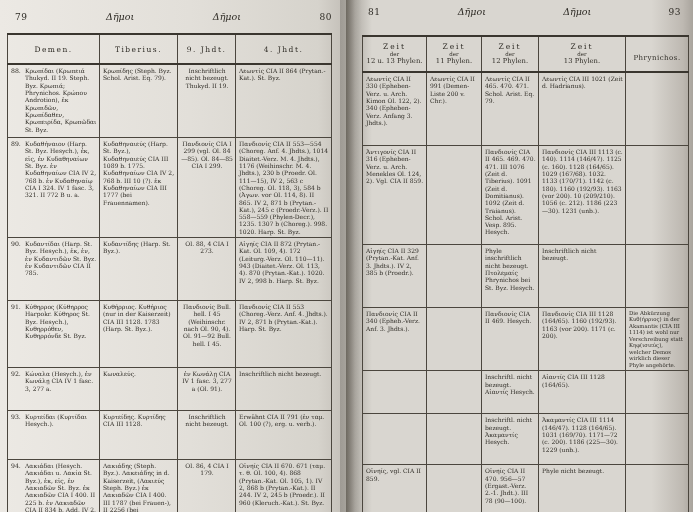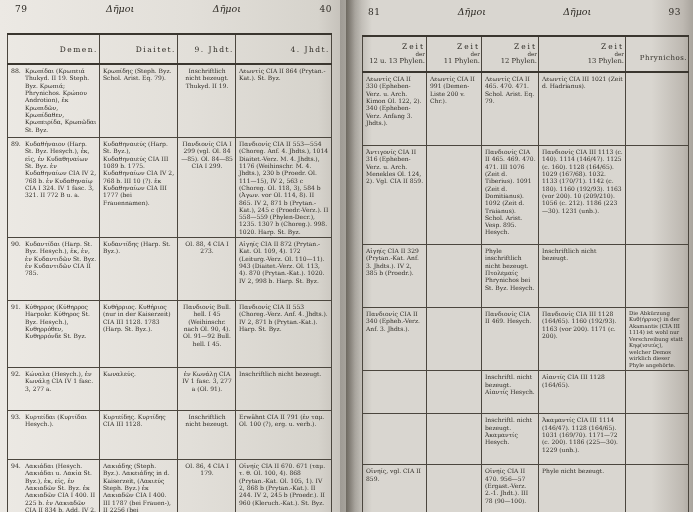--- a/index.html
+++ b/index.html
@@ -2,29 +2,29 @@
 <html><head>
 <meta charset="utf-8">
 <style>
   html,body{margin:0;padding:0;}
   body{width:693px;height:512px;overflow:hidden;background:#9b968f;}
   .scan{position:relative;width:693px;height:512px;font-family:"DejaVu Serif",serif;color:#2e2b25;overflow:hidden;}
   .page{position:absolute;top:0;height:512px;}
   .page-left{left:0;width:346px;background:linear-gradient(to right,#ece9e4 0,#e2dfd9 55%,#d6d3cc 92%,#c2beb7 100%);}
   .page-right{left:346px;width:347px;background:linear-gradient(to right,#7d786f 0,#b3afa8 9px,#d9d6d0 26px,#d9d6d0 88%,#beb9b2 97%,#a9a49d 100%);}
   .runhead{position:absolute;top:3px;left:0;right:0;display:flex;justify-content:space-between;align-items:baseline;font-size:9px;}
-  .page-left .runhead{padding:0 14px 0 15px;}
+  .page-left .runhead{padding:0 14px 0 15px;margin-top:8px;}
   .page-right .runhead{padding:0 12px 0 22px;top:6px;}
   .runtitle{font-style:italic;font-size:9.5px;}
   .pagenum{font-size:9px;letter-spacing:.5px;}
   table{border-collapse:collapse;table-layout:fixed;position:absolute;background:transparent;}
   .t-left{left:7px;top:33px;width:324px;}
   .t-right{left:16px;top:35px;width:326px;}
   th,td{border:1px solid #4b463e;vertical-align:top;padding:2px 2px 2px 3px;font-weight:normal;overflow:hidden;}
-  thead th{border-top:2.5px solid #3a362f;border-bottom:2px solid #3a362f;vertical-align:middle;text-align:right;padding:2px 1px;}
+  thead th{border-top:2.5px solid #3a362f;border-bottom:2px solid #3a362f;vertical-align:middle;text-align:center;padding:2px 1px;}
   .t-left thead th{font-size:7.5px;letter-spacing:1.5px;height:24px;}
   .t-right thead th{height:30px;}
   .zeit{display:block;font-size:7.5px;letter-spacing:2px;line-height:1.1;}
   .der{display:block;font-size:5.5px;line-height:1.1;}
   .phyl{display:block;font-size:6.8px;line-height:1.2;}
   .bem-head{font-size:7px;letter-spacing:.5px;}
   td{font-size:6px;line-height:1.22;}
   .cell{word-wrap:break-word;}
   .demen{display:flex;}
   .num{flex:0 0 14px;font-size:6.2px;}
@@ -44,34 +44,34 @@
 </head>
 <body>
 
 <div class="scan">
 
   <div class="page page-left">
     <div class="runhead">
       <span class="pagenum">79</span>
       <span class="runtitle">Δῆμοι</span>
       <span class="runtitle">Δῆμοι</span>
-      <span class="pagenum">40</span>
+      <span class="pagenum">80</span>
     </div>
 
     <table class="t-left">
       <colgroup>
           <col style="width:92px">
           <col style="width:78px">
           <col style="width:58px">
           <col style="width:96px">
         </colgroup>
       <thead>
         <tr>
           <th>Demen.</th>
-          <th>Diaitet.</th>
+          <th>Tiberius.</th>
           <th>9. Jhdt.</th>
           <th>4. Jhdt.</th>
         </tr>
       </thead>
       <tbody>
         <tr class="r0">
           <td>
               <div class="demen">
                 <span class="num">88.</span>
                 <span class="dtext cell">Κρωπίδαι (Κρωπειά Thukyd. II 19. Steph. Byz. Κρωπιά; Phrynichos. Κρώπου Androtion), ἐκ Κρωπιδῶν, Κρωπίδαθεν, Κρωπειρίδα, Κρωπῶδαι St. Byz.</span>

